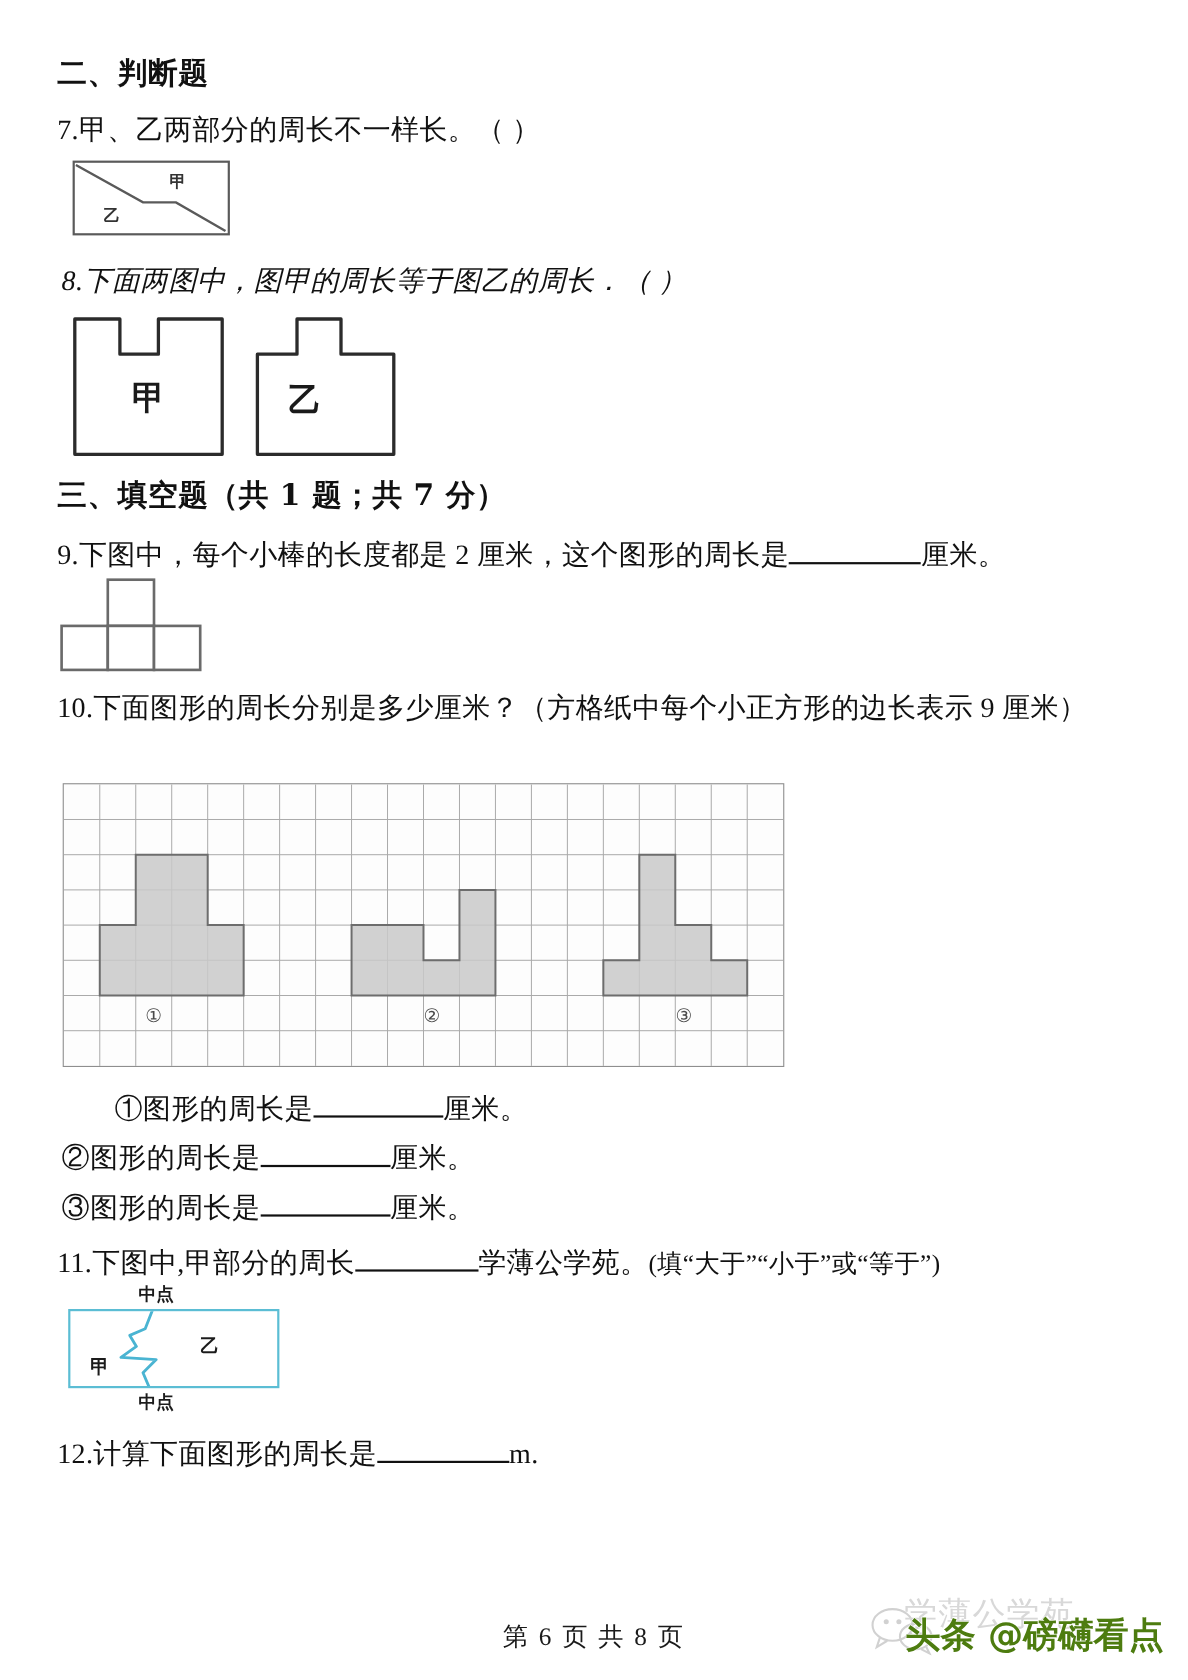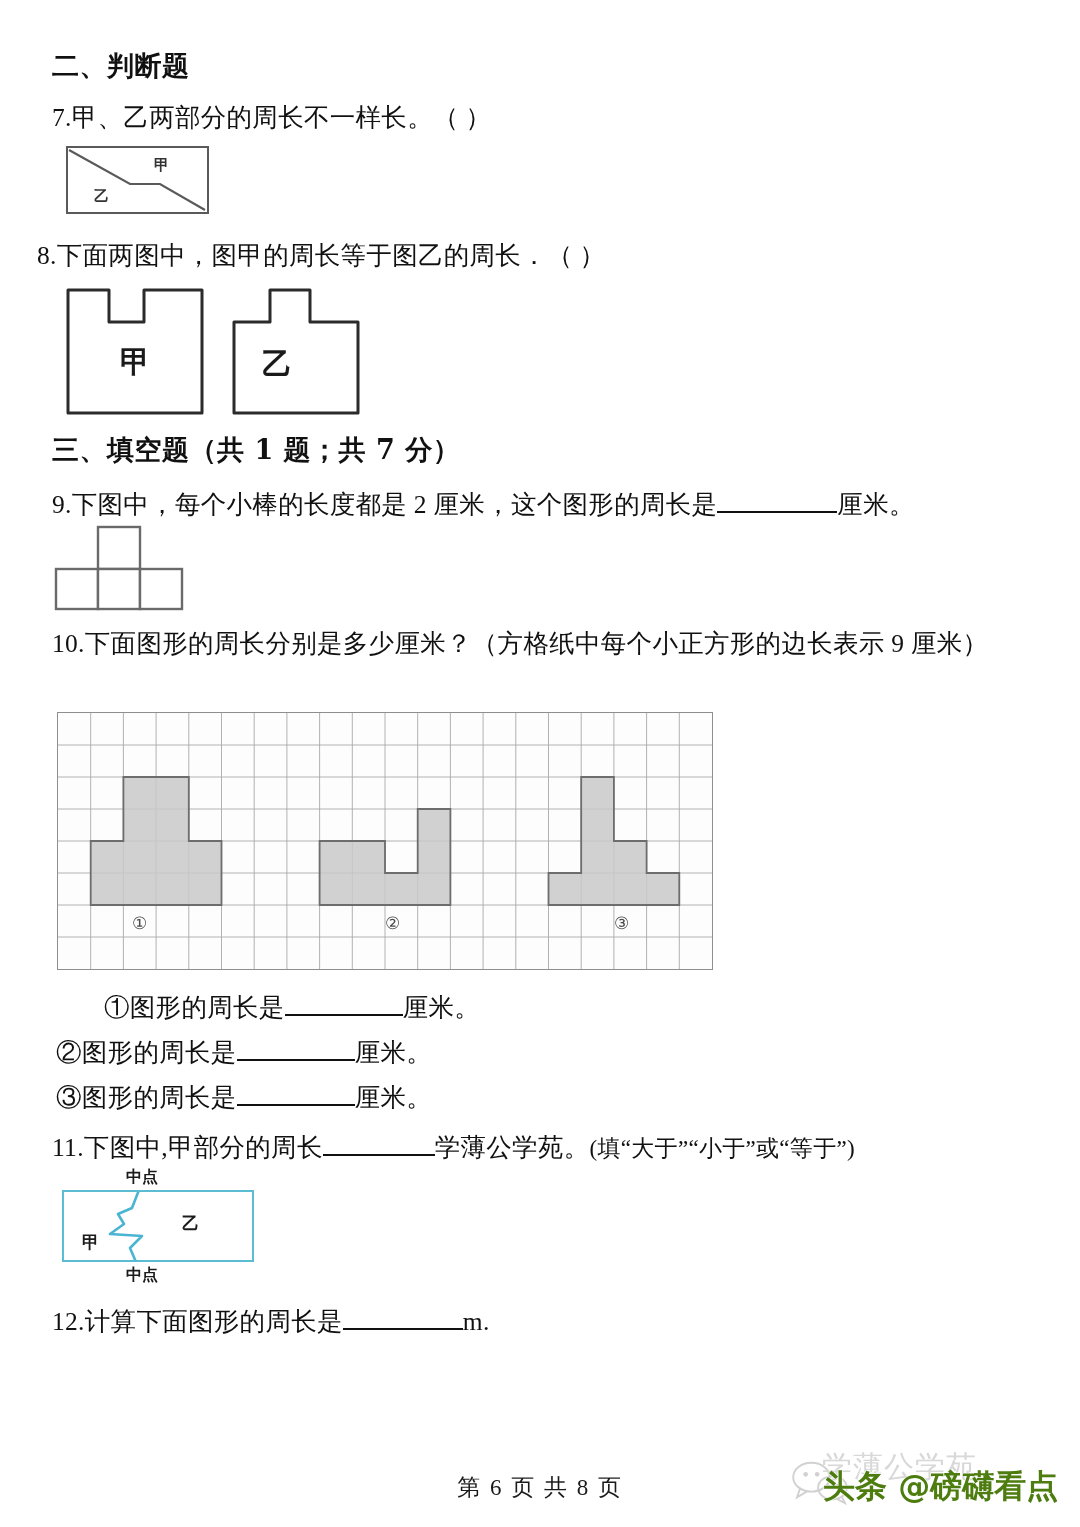--- a/index.html
+++ b/index.html
@@ -210,21 +210,21 @@
   </div>
 
   <div class="fig7">
     <svg width="139" height="64" viewBox="0 0 139 64" style="position:absolute;left:0;top:0;">
       <polyline points="1,2 62,36 92,36 137,62" fill="none" stroke="#5a5a5a" stroke-width="2.2"></polyline>
     </svg>
     <span class="lbl lbl-jia">甲</span>
     <span class="lbl lbl-yi">乙</span>
   </div>
 
-  <div class="qline" style="left:37px; top:236px;">
+  <div class="qline" style="left:56px; top:236px;font-style:italic;">
     <span>8.</span><span>下面两图中，图甲的周长等于图乙的周长．（    ）</span>
   </div>
 
   <div class="fig8">
     <svg width="310" height="140" viewBox="0 0 310 140">
 
       <polygon points="6,10 47,10 47,42 82,42 82,10 140,10 140,133 6,133" fill="#ffffff" stroke="#2b2b2b" stroke-width="3" stroke-linejoin="round"></polygon>
 
       <polygon points="172,42 208,42 208,10 248,10 248,42 296,42 296,133 172,133" fill="#ffffff" stroke="#2b2b2b" stroke-width="3" stroke-linejoin="round"></polygon>
     </svg>

